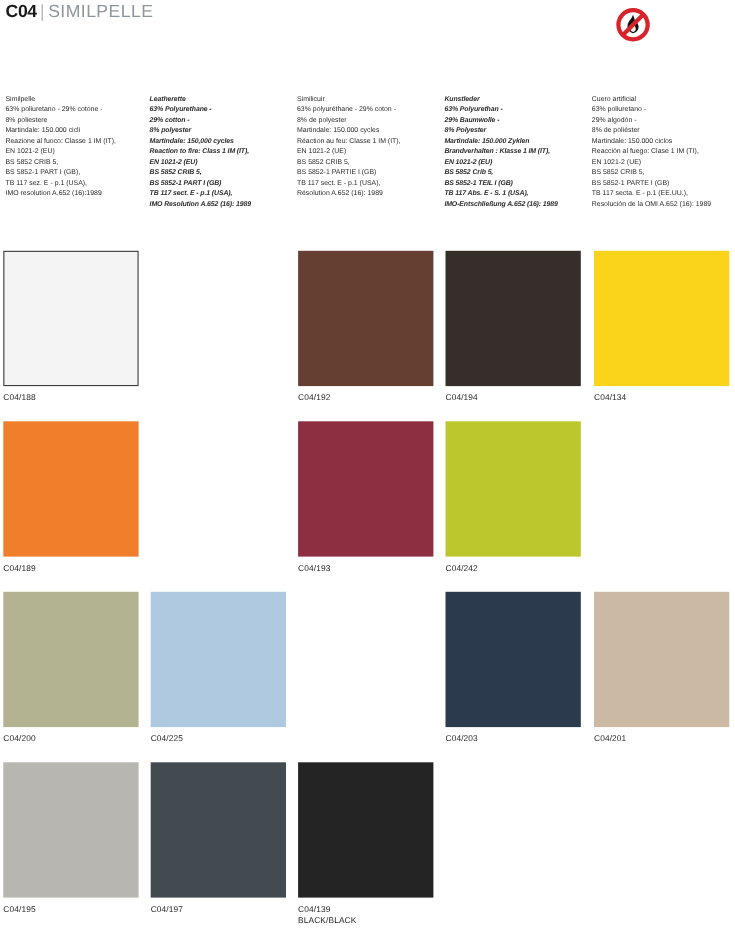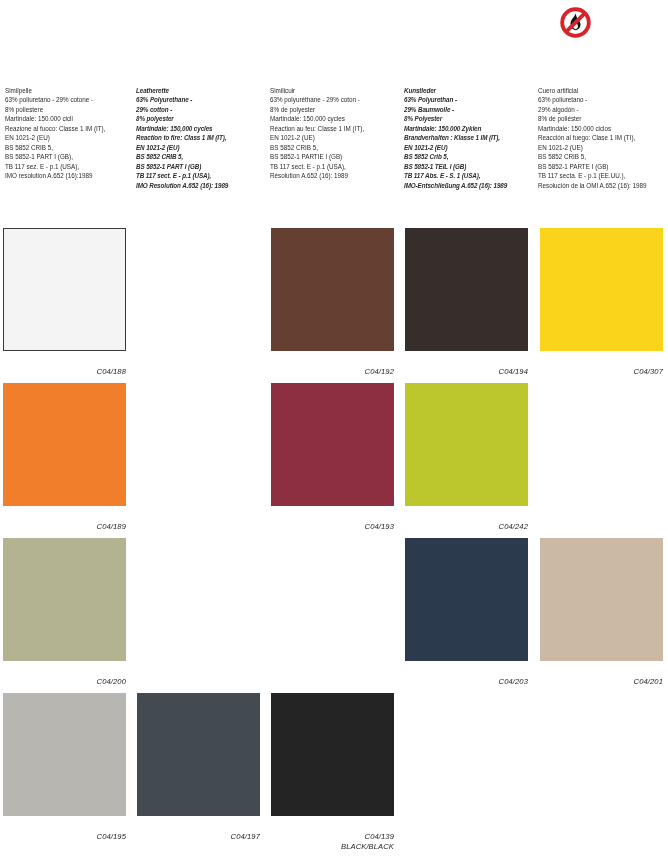--- a/index.html
+++ b/index.html
@@ -102,38 +102,40 @@
 
   .swatch-chip {
     width: 123px;
     height: 123px;
     display: block;
   }
   .swatch-chip.bordered {
     border: 1px solid #3a3a3a;
   }
   .swatch-label {
-    margin-top: 16px;
-    text-align: right;
+    margin-top: 6px;
+    text-align: left;
     font-size: 7.6px;
     line-height: 9.5px;
     color: #1d1d1d;
     letter-spacing: 0.1px;
-    font-style: italic;
   }
   .swatch-label .sub {
     display: block;
   }
 </style>
 </head>
 <body>
 
 <div id="page">
 
   <div id="header">
+    <div id="header-title">
+      <span class="code">C04</span><span class="sep">|</span><span class="name">SIMILPELLE</span>
+    </div>
 
     <div id="fire-icon">
       <svg viewBox="0 0 100 100" width="35" height="35" aria-hidden="true">
         <circle cx="50" cy="50" r="40" fill="#ffffff"></circle>
         <path d="M50 24 C46 36 38 40 36 50 C34 60 40 70 50 72 C60 70 66 62 64 52 C62 44 56 44 54 36 C53 32 51 28 50 24 Z" fill="#111111"></path>
         <path d="M50 44 C48 50 44 52 43 57 C42 63 45 68 50 69 C55 68 58 64 57 59 C56 54 53 53 52 49 Z" fill="#ffffff" opacity="0.92"></path>
         <circle cx="50" cy="50" r="38" fill="none" stroke="#D8232A" stroke-width="11"></circle>
         <line x1="23" y1="77" x2="77" y2="23" stroke="#D8232A" stroke-width="11" stroke-linecap="butt"></line>
       </svg>
     </div>
@@ -214,21 +216,21 @@
         <div class="swatch-cell col2">
           <div class="swatch-chip" style="background: rgb(102, 63, 51);"></div>
           <div class="swatch-label"><span>C04/192</span></div>
         </div>
         <div class="swatch-cell col3">
           <div class="swatch-chip" style="background: rgb(54, 46, 43);"></div>
           <div class="swatch-label"><span>C04/194</span></div>
         </div>
         <div class="swatch-cell col4">
           <div class="swatch-chip" style="background: rgb(250, 212, 27);"></div>
-          <div class="swatch-label"><span>C04/307</span></div>
+          <div class="swatch-label"><span>C04/134</span></div>
         </div>
       </div>
       <div class="swatch-row">
         <div class="swatch-cell col0">
           <div class="swatch-chip" style="background: rgb(240, 126, 43);"></div>
           <div class="swatch-label"><span>C04/189</span></div>
         </div>
         <div class="swatch-cell col2">
           <div class="swatch-chip" style="background: rgb(142, 47, 65);"></div>
           <div class="swatch-label"><span>C04/193</span></div>
@@ -236,20 +238,24 @@
         <div class="swatch-cell col3">
           <div class="swatch-chip" style="background: rgb(188, 198, 45);"></div>
           <div class="swatch-label"><span>C04/242</span></div>
         </div>
       </div>
       <div class="swatch-row">
         <div class="swatch-cell col0">
           <div class="swatch-chip" style="background: rgb(179, 179, 146);"></div>
           <div class="swatch-label"><span>C04/200</span></div>
         </div>
+        <div class="swatch-cell col1">
+          <div class="swatch-chip" style="background: rgb(174, 201, 224);"></div>
+          <div class="swatch-label"><span>C04/225</span></div>
+        </div>
         <div class="swatch-cell col3">
           <div class="swatch-chip" style="background: rgb(43, 58, 76);"></div>
           <div class="swatch-label"><span>C04/203</span></div>
         </div>
         <div class="swatch-cell col4">
           <div class="swatch-chip" style="background: rgb(203, 185, 163);"></div>
           <div class="swatch-label"><span>C04/201</span></div>
         </div>
       </div>
       <div class="swatch-row">

